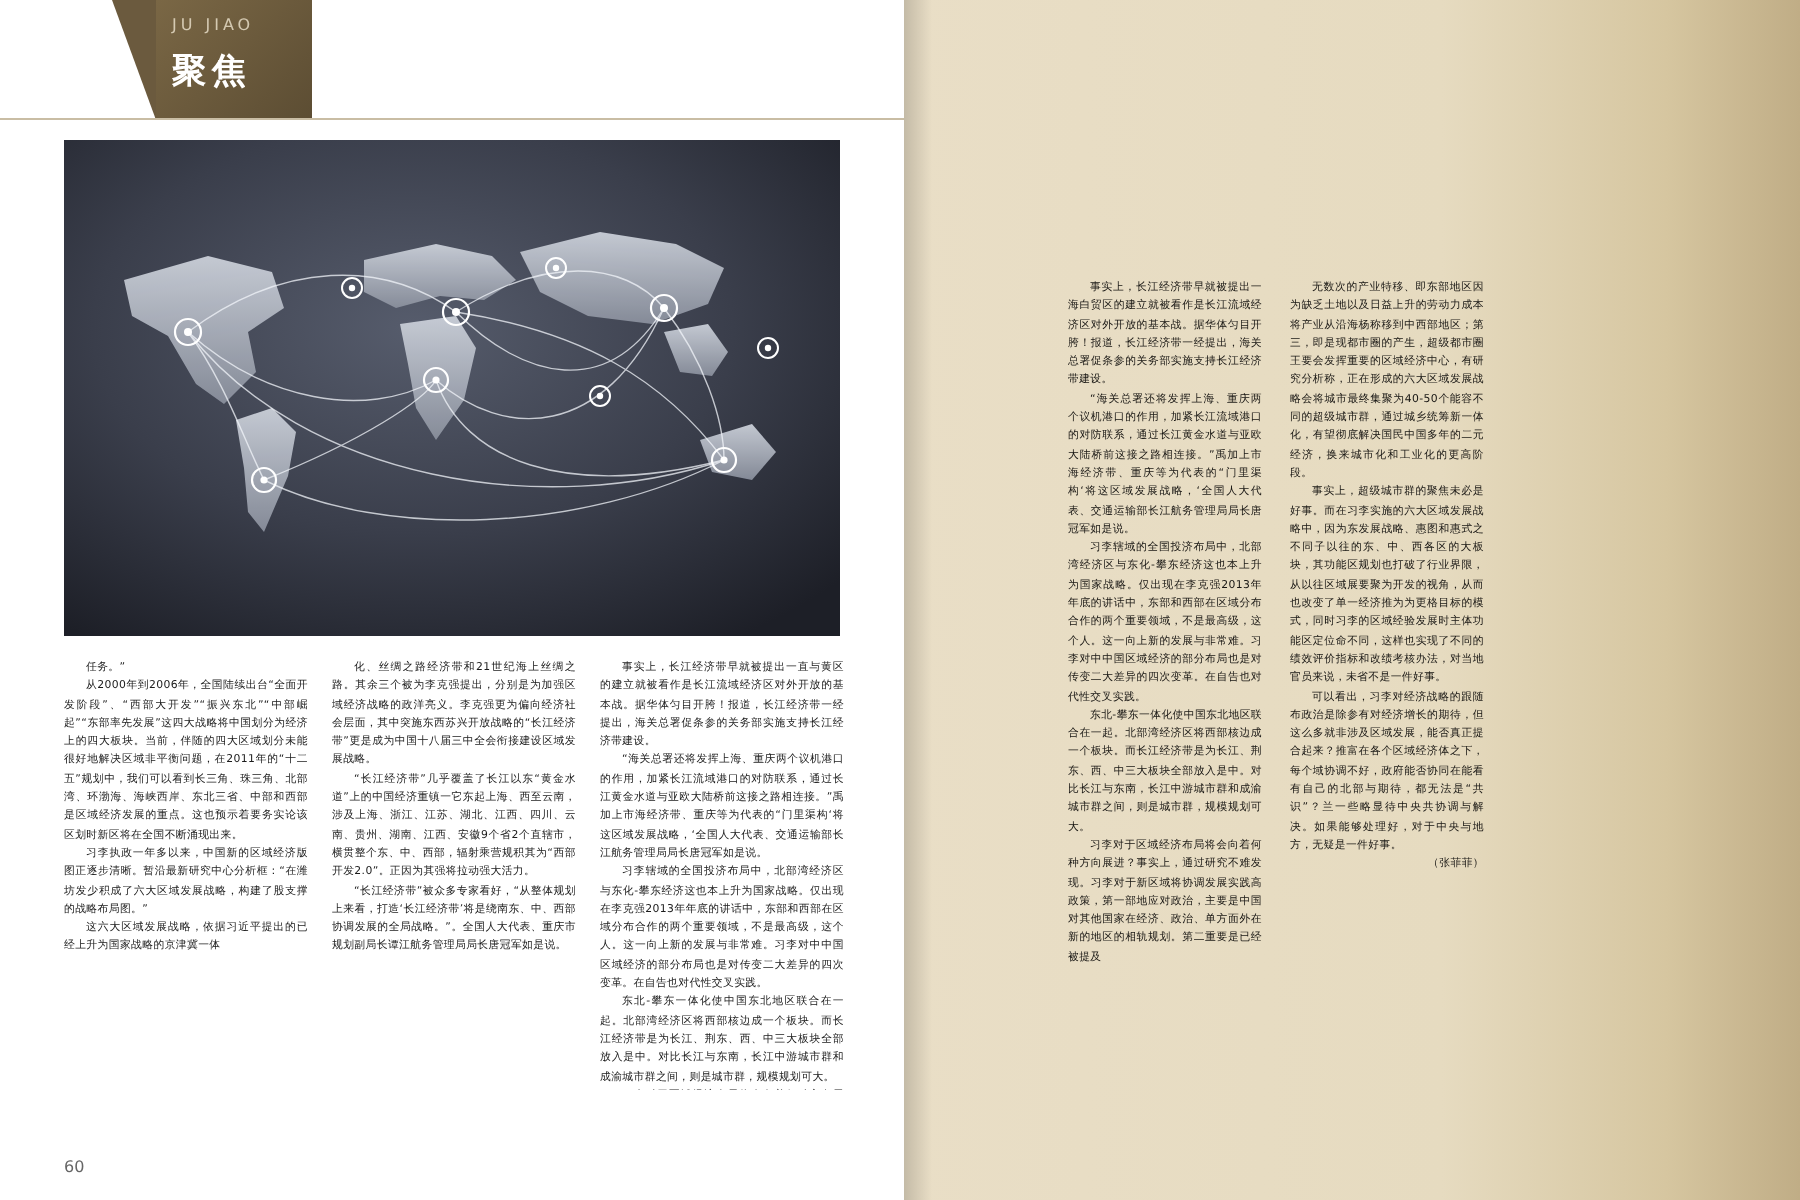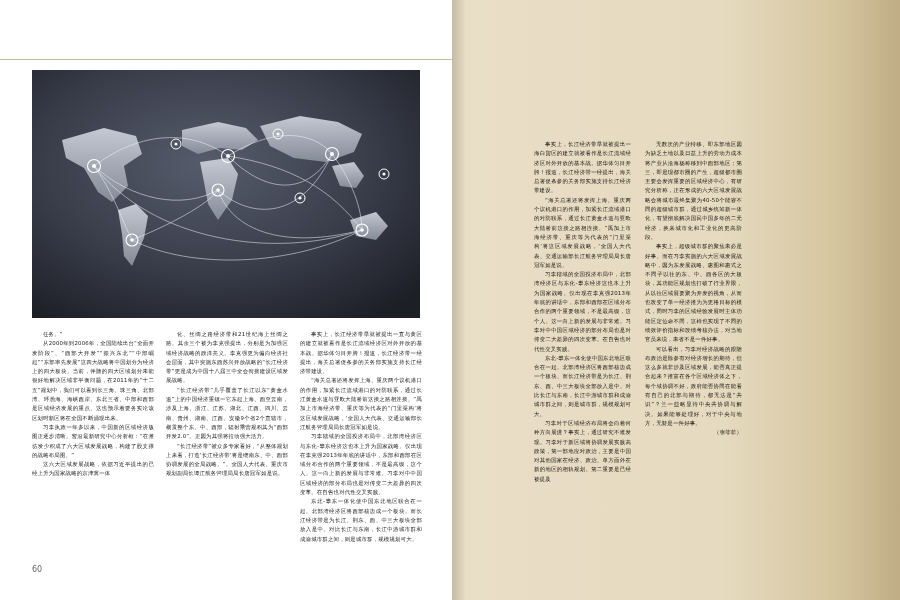--- a/index.html
+++ b/index.html
@@ -121,21 +121,21 @@
     letter-spacing: 0.2px;
     overflow: hidden;
   }
   .col p {
     margin: 0 0 0 0;
     text-indent: 11px;
   }
   .folio {
     position: absolute;
     left: 32px;
-    bottom: 26px;
+    bottom: 12px;
     font-size: 8px;
     color: #666;
     text-align: center;
   }
   
   .cols-right {
     position: absolute;
     top: 140px;
     left: 82px;
     width: 320px;
@@ -169,20 +169,27 @@
     pointer-events: none;
   }
 </style>
 </head>
 <body>
 
 <div class="spread">
 
   <div class="page-left">
 
+    <div class="header-tab">
+      <div class="header-cut"></div>
+      <div class="header-tab-inner">
+        <div class="header-pinyin">JU JIAO</div>
+        <div class="header-cn">聚焦</div>
+      </div>
+    </div>
     <div class="header-rule"></div>
 
     <div class="figure">
       <svg width="388" height="248" viewBox="0 0 388 248">
         <defs>
           <radialGradient id="bg" cx="45%" cy="38%" r="75%">
             <stop offset="0%" stop-color="#565c6c"></stop>
             <stop offset="55%" stop-color="#3a3e4b"></stop>
             <stop offset="100%" stop-color="#1d1f27"></stop>
           </radialGradient>

